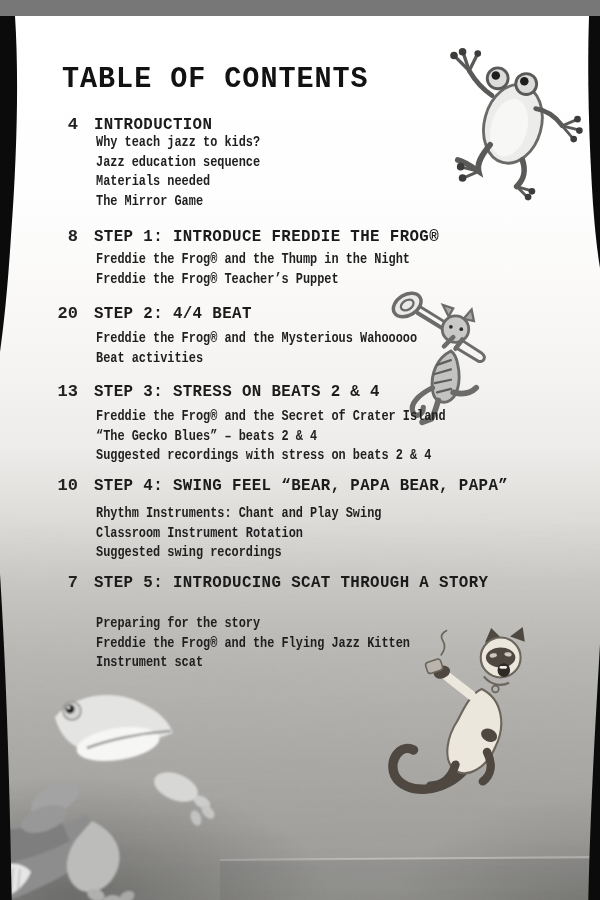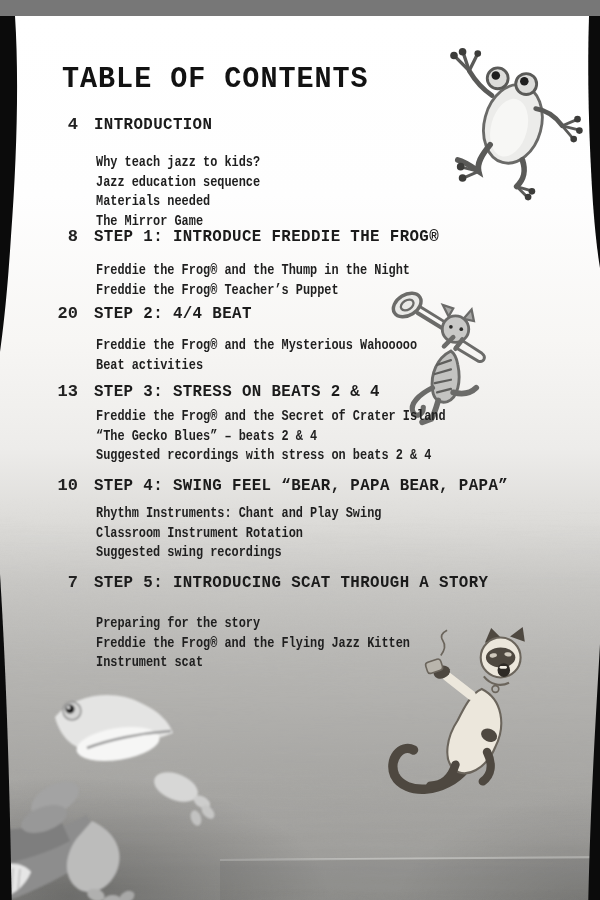--- a/index.html
+++ b/index.html
@@ -199,41 +199,41 @@
       <path d="M600 628 C596 700 590 790 588 900 L600 900 Z"></path>
       <path d="M0 889 C200 884 400 884 600 890 L600 900 L0 900 Z"></path>
     </g>
   </svg>
 
   <h1 class="title">TABLE OF CONTENTS</h1>
 
   <div class="entry" style="top:99px">
     <div class="num">4</div>
     <div class="head">INTRODUCTION</div>
-    <div class="subs" style="top:38px">
+    <div class="subs" style="top:18px">
       <div class="sub">Why teach jazz to kids?</div>
       <div class="sub">Jazz education sequence</div>
       <div class="sub">Materials needed</div>
       <div class="sub">The Mirror Game</div>
     </div>
   </div>
 
   <div class="entry" style="top:211px">
     <div class="num">8</div>
     <div class="head">STEP 1: INTRODUCE FREDDIE THE FROG®</div>
-    <div class="subs" style="top:34px">
+    <div class="subs" style="top:23px">
       <div class="sub">Freddie the Frog® and the Thump in the Night</div>
       <div class="sub">Freddie the Frog® Teacher’s Puppet</div>
     </div>
   </div>
 
   <div class="entry" style="top:288px">
     <div class="num">20</div>
     <div class="head">STEP 2: 4/4 BEAT</div>
-    <div class="subs" style="top:32px">
+    <div class="subs" style="top:25px">
       <div class="sub">Freddie the Frog® and the Mysterious Wahooooo</div>
       <div class="sub">Beat activities</div>
     </div>
   </div>
 
   <div class="entry" style="top:366px">
     <div class="num">13</div>
     <div class="head">STEP 3: STRESS ON BEATS 2 &amp; 4</div>
     <div class="subs" style="top:25px">
       <div class="sub">Freddie the Frog® and the Secret of Crater Island</div>

